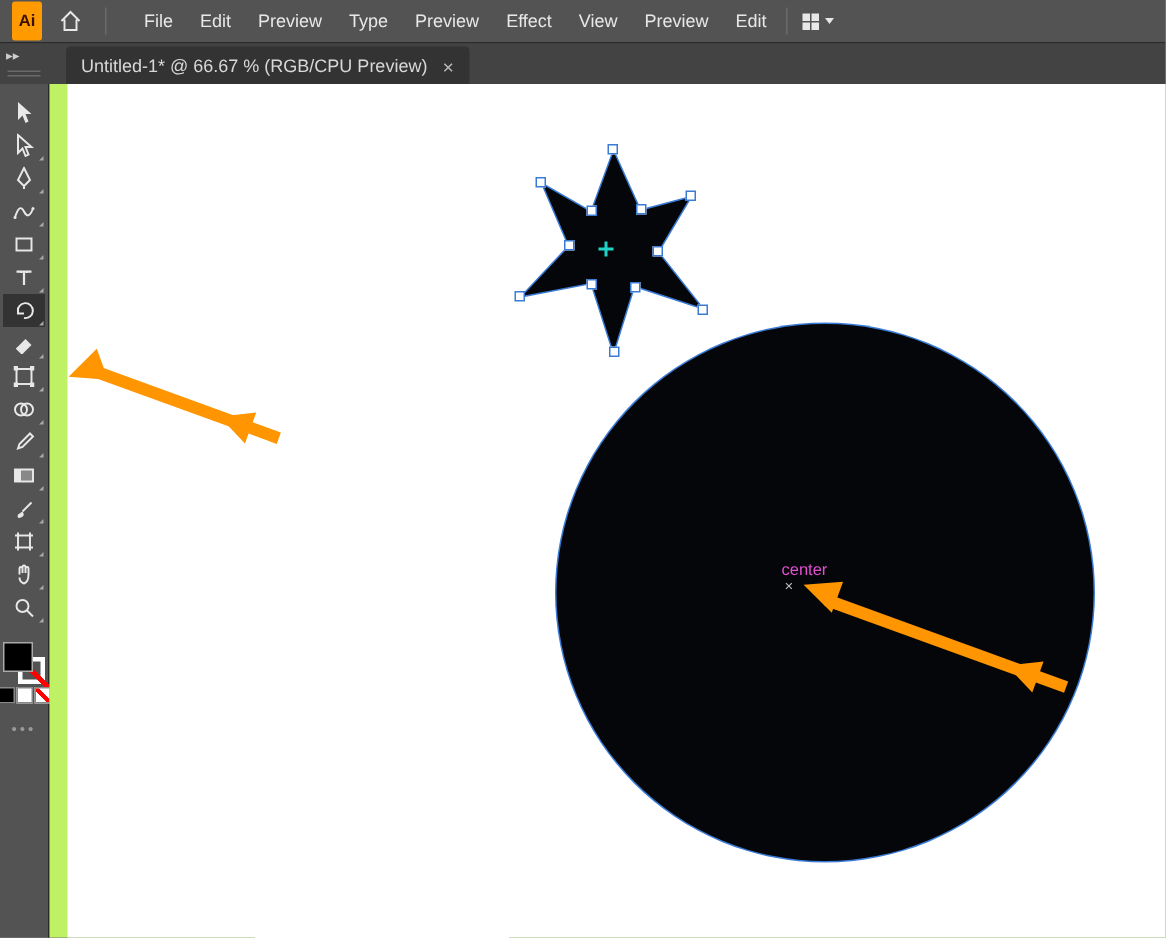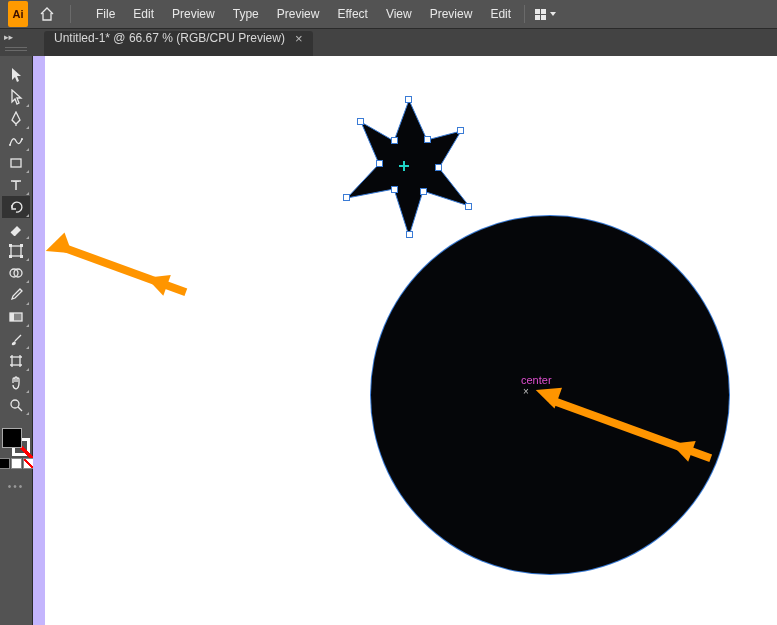--- a/index.html
+++ b/index.html
@@ -13,42 +13,42 @@
   .workspace-switch{display:flex;align-items:center;padding:0 6px;}
   .ws-grid{display:grid;grid-template-columns:repeat(2,5px);grid-template-rows:repeat(2,5px);gap:1px;margin-right:4px;}
   .ws-grid span{background:#e8e8e8;}
   .ws-caret{width:0;height:0;border-left:3px solid transparent;border-right:3px solid transparent;border-top:4px solid #e8e8e8;}
   
   .tabrow{height:28px;background:#434343;display:flex;align-items:flex-end;padding-left:44px;}
   .expand-handle{position:absolute;left:4px;top:32px;font-size:9px;color:#ccc;}
   .handlebar{position:absolute;left:5px;top:46px;width:22px;height:6px;}
   .handlebar:before,.handlebar:after{content:"";position:absolute;left:0;right:0;height:1px;background:#6a6a6a;}
   .handlebar:before{top:1px}.handlebar:after{top:4px}
-  .tab{background:#333333;height:26px;display:flex;align-items:flex-start;padding:0 10px;border-top-left-radius:3px;border-top-right-radius:3px;font-size:12px;color:#d8d8d8;}
+  .tab{background:#333333;height:26px;display:flex;align-items:center;padding:0 10px;border-top-left-radius:3px;border-top-right-radius:3px;font-size:12px;color:#d8d8d8;}
   .tab-close{margin-left:10px;font-size:13px;color:#bbb;}
   
   .main{position:absolute;left:0;top:56px;right:0;bottom:0;display:flex;}
   .toolbox{width:32px;background:#535353;display:flex;flex-direction:column;align-items:center;padding-top:8px;border-right:1px solid #2a2a2a;}
   .tool{width:28px;height:22px;display:flex;align-items:center;justify-content:center;position:relative;margin-bottom:0;}
   .tool.sel{background:#333333;}
   .tool-tri{position:absolute;right:1px;bottom:1px;width:0;height:0;border-left:3px solid transparent;border-bottom:3px solid #aaa;}
   .tool-gap{height:6px;}
   .swatch-block{margin-top:6px;width:28px;height:28px;position:relative;}
   .swatch-fill{position:absolute;left:0;top:0;width:18px;height:18px;background:#000;border:1px solid #aaa;}
   .swatch-stroke{position:absolute;right:0;bottom:0;width:18px;height:18px;border:3px solid #fff;box-sizing:border-box;background:transparent;}
   .swatch-stroke:after{content:"";position:absolute;left:-2px;top:-2px;width:22px;height:22px;background:linear-gradient(45deg,transparent 45%,red 45%,red 55%,transparent 55%);}
   .mini-swatch-row{display:flex;margin-top:2px;}
   .mini-swatch{width:9px;height:9px;margin:0 0.5px;border:1px solid #888;}
   .ms-black{background:#000;}
   .ms-white{background:#fff;}
   .ms-none{background:#fff;position:relative;}
   .ms-none:after{content:"";position:absolute;inset:0;background:linear-gradient(45deg,transparent 40%,red 40%,red 60%,transparent 60%);}
   .dots{margin-top:12px;color:#999;letter-spacing:2px;font-size:10px;}
   
-  .canvas-wrap{flex:1;background:#c4b5fd;position:relative;}
+  .canvas-wrap{flex:1;background:#bef264;position:relative;}
   .canvas{position:absolute;left:12px;top:0;right:0;bottom:0;background:#ffffff;}
   .artwork{position:absolute;inset:0;}
   .circle{position:absolute;left:326px;top:160px;width:358px;height:358px;border-radius:50%;background:#050609;box-shadow:0 0 0 1px #3a7bd5;}
   .center-mark{position:absolute;left:476px;top:318px;color:#e04fd0;font-size:11px;}
   .center-x{position:absolute;left:478px;top:330px;color:#bfbfbf;font-size:10px;}
   .star-wrap{position:absolute;left:294px;top:40px;width:130px;height:140px;}
   .sel-handle{position:absolute;width:5px;height:5px;background:#fff;border:1px solid #3a7bd5;}
   .star-center{position:absolute;left:50%;top:50%;width:10px;height:10px;margin:-5px 0 0 -5px;}
   .star-center:before,.star-center:after{content:"";position:absolute;background:#1fd3c6;}
   .star-center:before{left:4px;top:0;width:2px;height:10px;}

